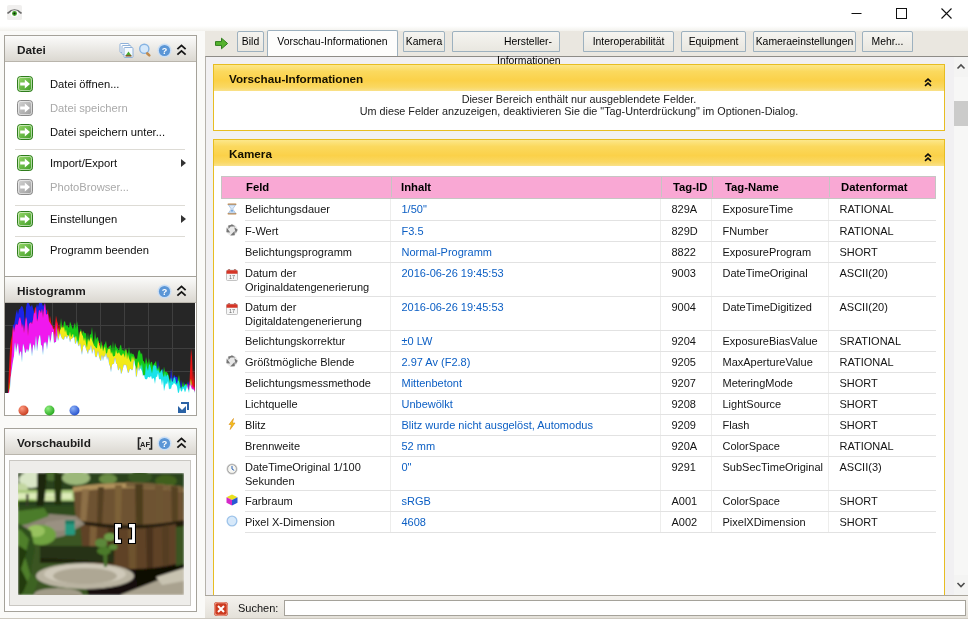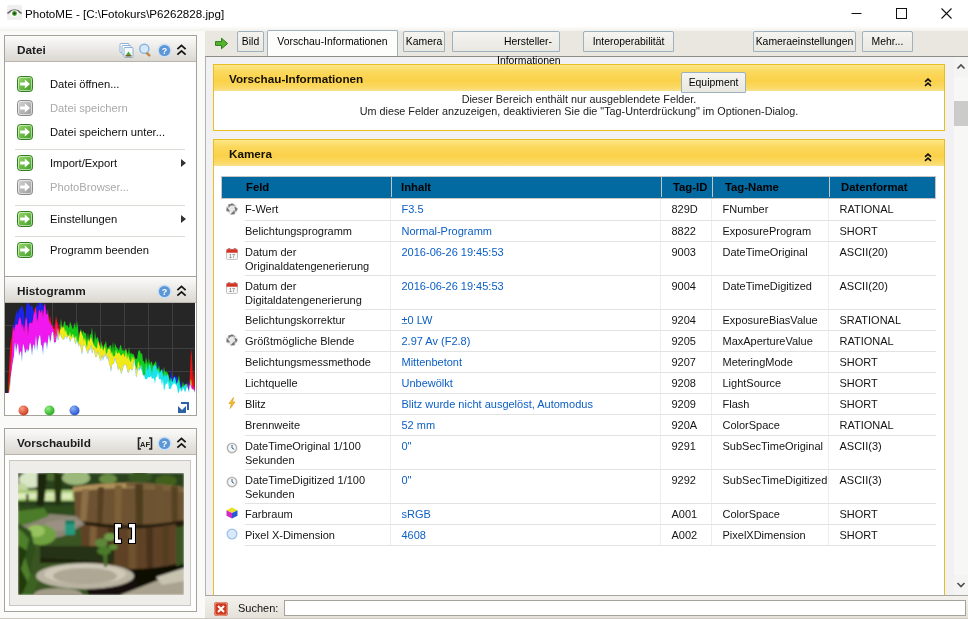--- a/index.html
+++ b/index.html
@@ -24,21 +24,21 @@
 .tab{position:absolute;top:31px;height:21px;background:linear-gradient(#f5f4f0,#e9e7e0);border:1px solid #9db1bf;border-radius:2px 2px 0 0;font-size:10.4px;color:#000;text-align:center;line-height:19px;z-index:2;}
 .tab.active{top:30px;height:26px;background:#fdfdfc;border-bottom:none;line-height:21px;z-index:3;}
 
 #content{position:absolute;left:205px;top:56px;width:763px;height:539px;background:#f1f0f2;border-top:1px solid #8e8c87;border-left:1px solid #b5b2ab;overflow:hidden;}
 .ybox{position:absolute;left:7px;width:732px;border:1px solid #e7bd22;background:#fff;}
 .yhead{height:26px;background:linear-gradient(#fce78a 0,#fbd95e 25%,#fbd149 60%,#fad862 85%,#f9e18a 100%);position:relative;}
 .yhead .yt{position:absolute;left:15px;top:7px;font-weight:bold;font-size:11.7px;color:#141000;}
 .chev2{position:absolute;right:12px;top:8px;}
 #msg{padding-top:3px;text-align:center;font-size:10.8px;color:#1a1a1a;line-height:11.5px;}
 
-#thead{position:absolute;left:7px;top:36px;width:715px;height:23px;background:#0369a1;border:1px solid #c6c5c3;}
+#thead{position:absolute;left:7px;top:36px;width:715px;height:23px;background:#f9a8d4;border:1px solid #c6c5c3;}
 #thead div{position:absolute;top:4px;font-weight:bold;font-size:11.3px;color:#000;}
 #thead .vl{position:absolute;top:0;width:1px;height:20px;background:#c6c5c3;}
 table{border-collapse:collapse;table-layout:fixed;position:absolute;left:7px;top:59px;width:715px;}
 td{font-size:11px;color:#141414;vertical-align:top;padding:0;overflow:hidden;white-space:nowrap;}
 tr.r1{height:21px;}
 tr.r2{height:34px;}
 tr.r1 td{line-height:20px;}
 tr.r2 td{line-height:14px;padding-top:3px;}
 tr.r2 td.fld{white-space:normal;}
 td.ico{width:24px;}
@@ -76,42 +76,41 @@
 </defs>
   </svg>
 <div id="titlebar">
  <svg id="appicon" viewBox="0 0 16 16">
       <rect width="16" height="16" rx="2" fill="#f0efee"></rect>
       <path d="M0.5 9 Q8 2 15.5 9" fill="none" stroke="#6a6a6a" stroke-width="1.8"></path>
       <ellipse cx="8" cy="9" rx="4.2" ry="3.4" fill="#fff"></ellipse>
       <circle cx="8" cy="9" r="2.6" fill="#3f9e27"></circle>
       <circle cx="8" cy="9" r="1.1" fill="#0c220a"></circle>
     </svg>
- <div id="apptitle">PhotoME - [C:\Fotokurs\P6262828.jpg]</div>
  <svg class="winbtn" style="left:834px;" width="45" height="27" viewBox="0 0 45 27">
       <path d="M17.5 13.5 h10" stroke="#111" stroke-width="1"></path>
     </svg>
  <svg class="winbtn" style="left:879px;" width="45" height="27" viewBox="0 0 45 27">
       <rect x="17.5" y="8.5" width="10" height="10" fill="none" stroke="#111" stroke-width="1"></rect>
     </svg>
  <svg class="winbtn" style="left:924px;" width="45" height="27" viewBox="0 0 45 27">
       <path d="M17.5 8.5 l10 10 M27.5 8.5 l-10 10" stroke="#111" stroke-width="1.1"></path>
     </svg>
 </div>
 
 <div id="tabband"></div>
 <svg style="position:absolute;left:214px;top:36px;" width="15" height="15" viewBox="0 0 15 15">
     <path d="M1.5 5.6 h6 V2.2 L13.6 7.5 L7.5 12.8 V9.4 h-6 z" fill="#56b32e" stroke="#2f7d1d" stroke-width="1"></path>
   </svg>
 <div class="tab" style="left:237px;width:27px;">Bild</div>
 <div class="tab active" style="left:267px;width:131px;">Vorschau-Informationen</div>
 <div class="tab" style="left:403px;width:42px;">Kamera</div>
 <div class="tab" style="left:452px;width:108px;padding-left:44px;">Hersteller-Informationen</div>
 <div class="tab" style="left:583px;width:91px;">Interoperabilität</div>
-<div class="tab" style="left:681px;width:65px;margin-top:41px;">Equipment</div>
+<div class="tab" style="left:681px;width:65px;">Equipment</div>
 <div class="tab" style="left:753px;width:103px;">Kameraeinstellungen</div>
 <div class="tab" style="left:862px;width:51px;">Mehr...</div>
 
 <div id="content">
   <div class="ybox" style="top:7px;height:67px;">
     <div class="yhead">
         <div class="yt">Vorschau-Informationen</div>
         <div class="chev2"><svg width="8" height="9" viewBox="0 0 12 13">
             <path d="M1.5 5.5 L6 1.5 L10.5 5.5" fill="none" stroke="#0a0a0a" stroke-width="2.4"></path>
             <path d="M1.5 11.5 L6 7.5 L10.5 11.5" fill="none" stroke="#0a0a0a" stroke-width="2.4"></path>
@@ -136,20 +135,35 @@
       <div class="vl" style="left:169px;"></div>
         <div class="vl" style="left:439px;"></div>
         <div class="vl" style="left:490px;"></div>
         <div class="vl" style="left:607px;"></div>
     </div>
     <table>
         <tbody>
           <tr class="r1">
             <td class="ico">
               <svg width="12" height="12" viewBox="0 0 12 12">
+                <rect x="1.5" y="0.5" width="9" height="1.6" rx="0.8" fill="#c08a4e"></rect>
+                <rect x="1.5" y="9.9" width="9" height="1.6" rx="0.8" fill="#c08a4e"></rect>
+                <path d="M2.5 2 h7 L6.7 6 L9.5 10 h-7 L5.3 6 Z" fill="#dceafb" stroke="#9ab6d6" stroke-width="0.7"></path>
+                <path d="M4.4 8.6 h3.2 L6 6.4 Z" fill="#5b96d6"></path>
+              </svg>
+            </td>
+            <td class="fld">Belichtungsdauer</td>
+            <td class="inh">1/50"</td>
+            <td class="tid">829A</td>
+            <td class="tnm">ExposureTime</td>
+            <td class="dfm">RATIONAL</td>
+          </tr>
+          <tr class="r1">
+            <td class="ico">
+              <svg width="12" height="12" viewBox="0 0 12 12">
                 <circle cx="6" cy="6" r="5.7" fill="#e8e8e8"></circle>
                 <g fill="#757575">
                   <path d="M5.8 0.3 L9.6 2.6 H4 Z"></path>
                   <path d="M11.7 5.8 L9.7 9.2 L8.3 3.2 Z"></path>
                   <path d="M8.8 11.3 L4.2 11.6 L8.6 7 Z"></path>
                   <path d="M0.4 8.2 L0.7 3.6 L4.2 8.6 Z"></path>
                   <path d="M2.2 1.6 L6 0.8 L2.6 5 Z"></path>
                 </g>
                 <circle cx="6" cy="6" r="1.6" fill="#e8e8e8"></circle>
               </svg>
@@ -269,34 +283,20 @@
               <svg width="12" height="12" viewBox="0 0 12 12">
                 <circle cx="6" cy="6" r="5.5" fill="#c9c9c9"></circle>
                 <circle cx="6" cy="6" r="4.4" fill="#f6f6f2" stroke="#8a8a8a" stroke-width="0.6"></circle>
                 <path d="M6 3 V6 L8.2 7.4" stroke="#2b61b4" stroke-width="1" fill="none"></path>
               </svg>
             </td>
             <td class="fld">DateTimeOriginal 1/100 Sekunden</td>
             <td class="inh">0"</td>
             <td class="tid">9291</td>
             <td class="tnm">SubSecTimeOriginal</td>
-            <td class="dfm">ASCII(3)</td>
-          </tr>
-          <tr class="r2">
-            <td class="ico">
-              <svg width="12" height="12" viewBox="0 0 12 12">
-                <circle cx="6" cy="6" r="5.5" fill="#c9c9c9"></circle>
-                <circle cx="6" cy="6" r="4.4" fill="#f6f6f2" stroke="#8a8a8a" stroke-width="0.6"></circle>
-                <path d="M6 3 V6 L8.2 7.4" stroke="#2b61b4" stroke-width="1" fill="none"></path>
-              </svg>
-            </td>
-            <td class="fld">DateTimeDigitized 1/100 Sekunden</td>
-            <td class="inh">0"</td>
-            <td class="tid">9292</td>
-            <td class="tnm">SubSecTimeDigitized</td>
             <td class="dfm">ASCII(3)</td>
           </tr>
           <tr class="r1">
             <td class="ico">
               <svg width="12" height="12" viewBox="0 0 12 12">
                 <path d="M6 0.5 L11.5 3.2 L6 6 L0.5 3.2 Z" fill="#e8e020"></path>
                 <path d="M0.5 3.2 L6 6 V11.5 L0.5 8.8 Z" fill="#d428c8"></path>
                 <path d="M11.5 3.2 L6 6 V11.5 L11.5 8.8 Z" fill="#2858d4"></path>
               </svg>
             </td>

